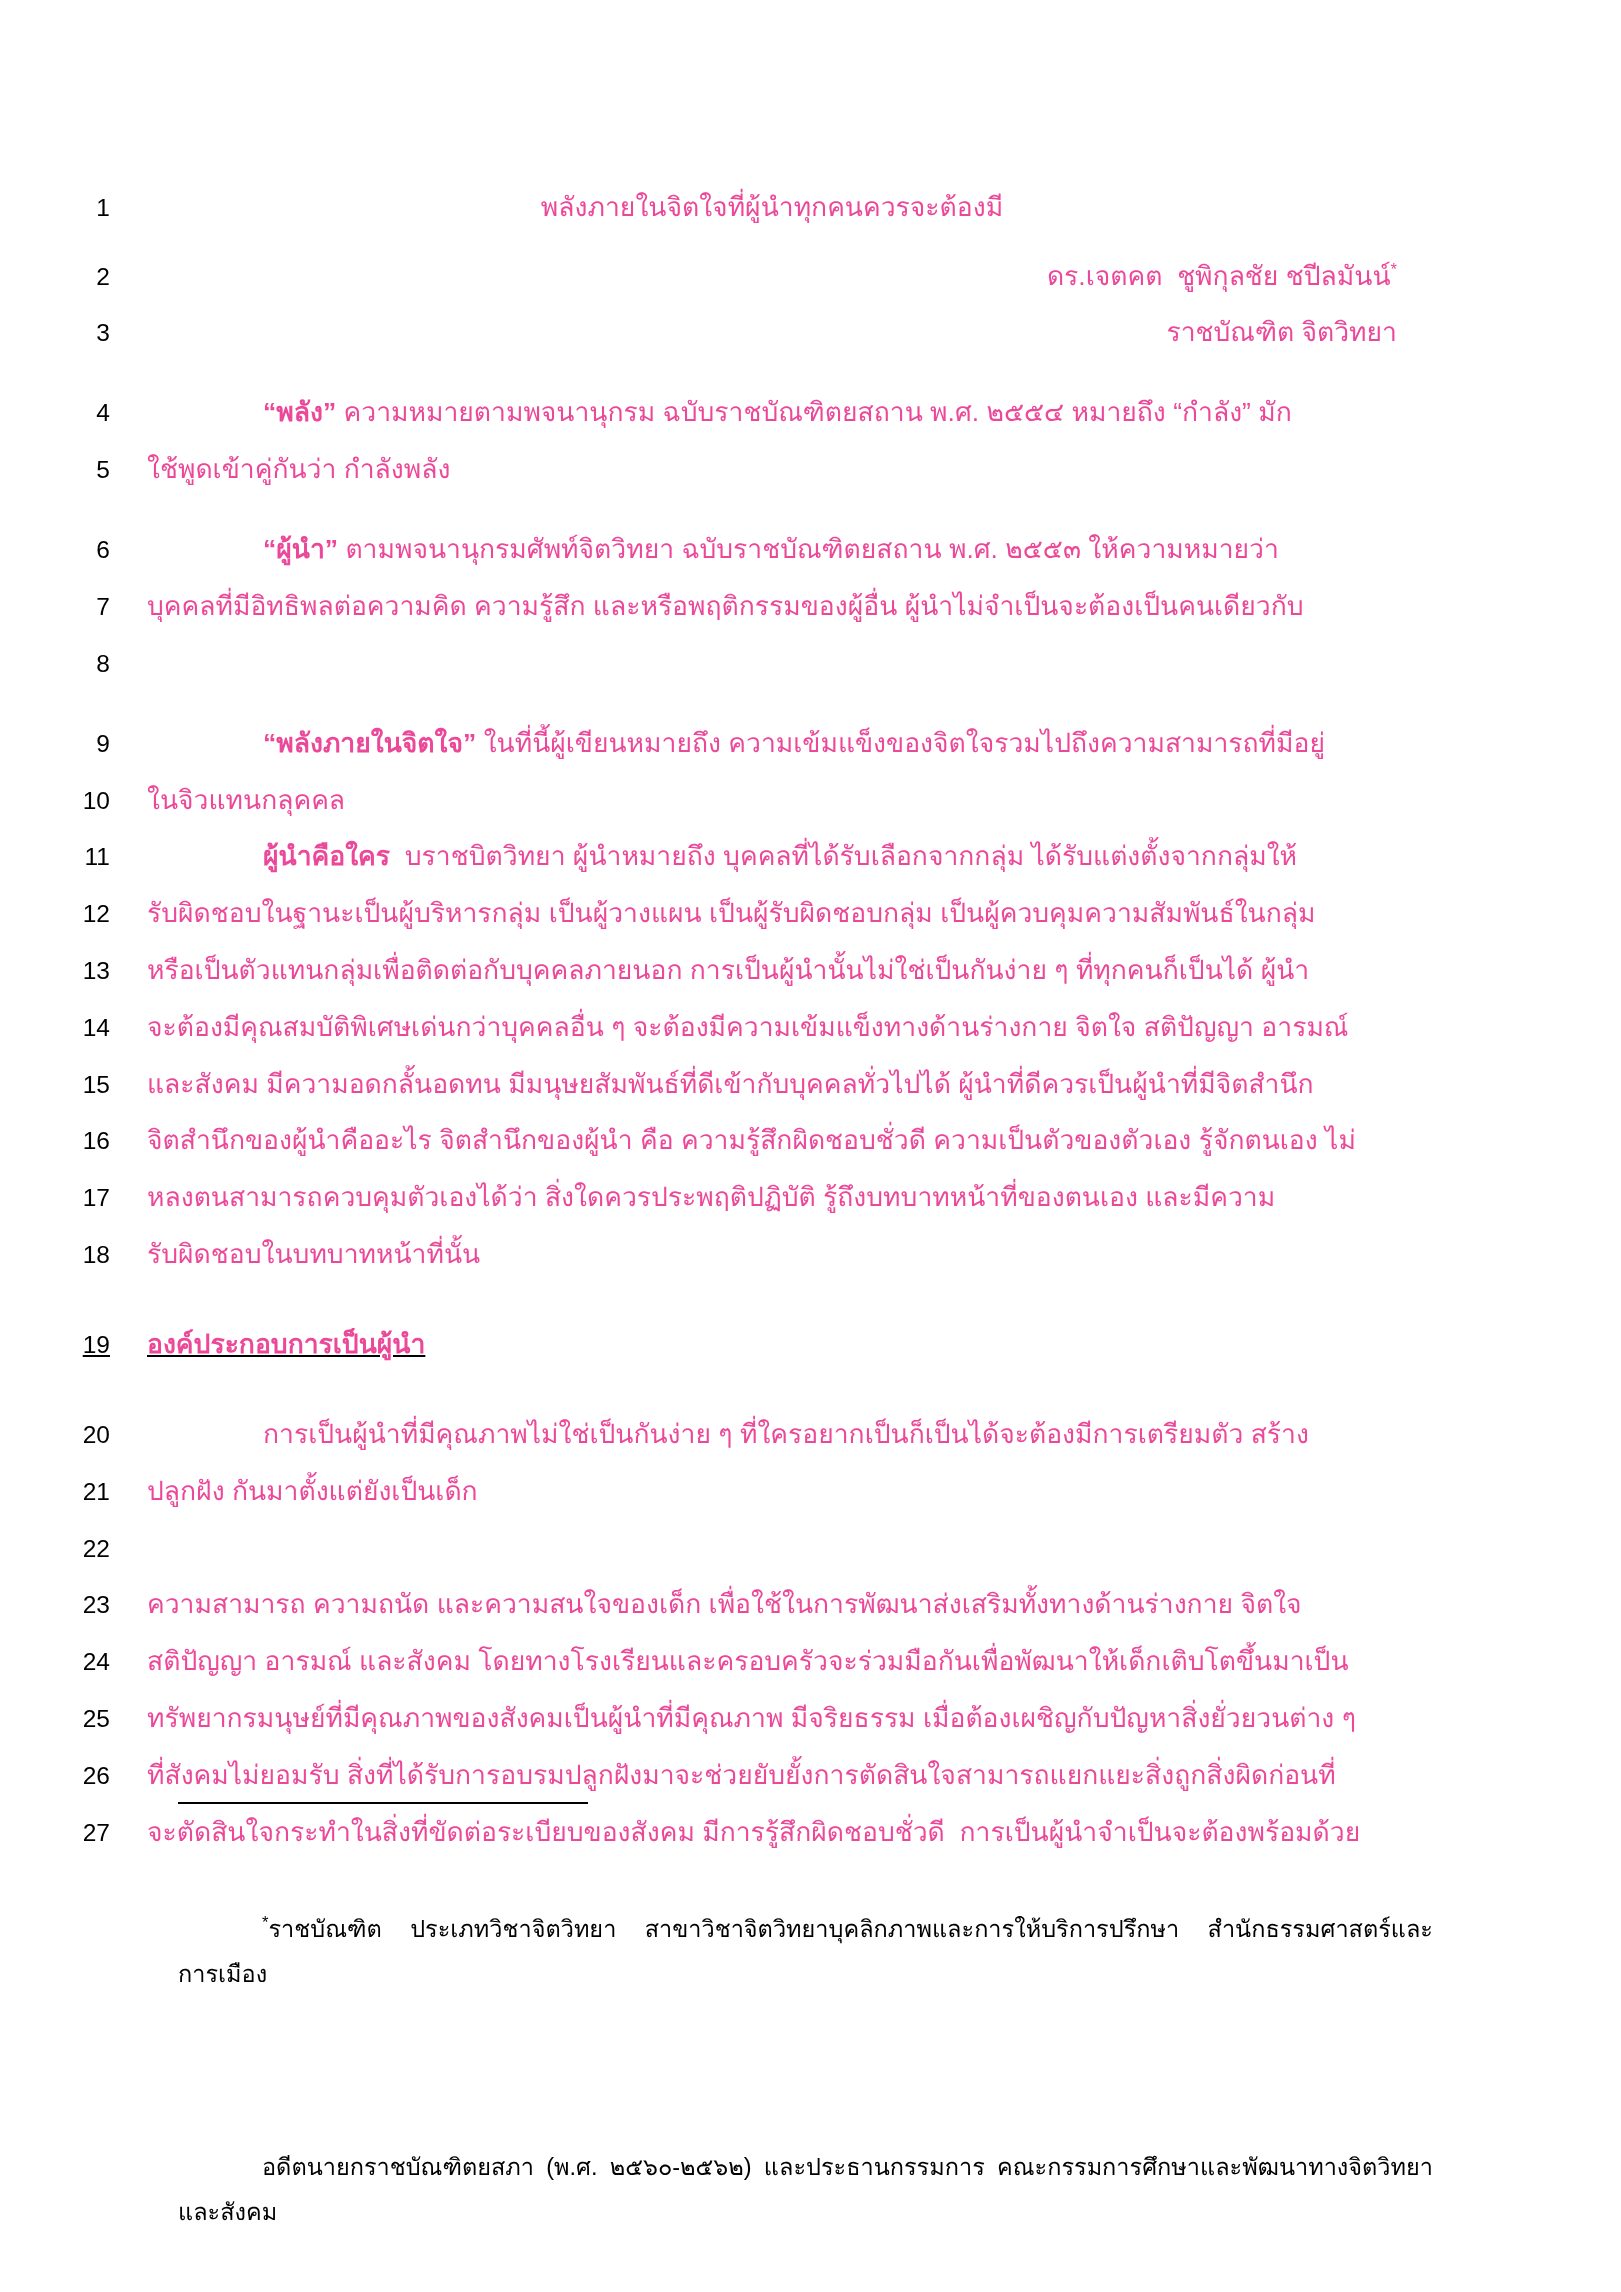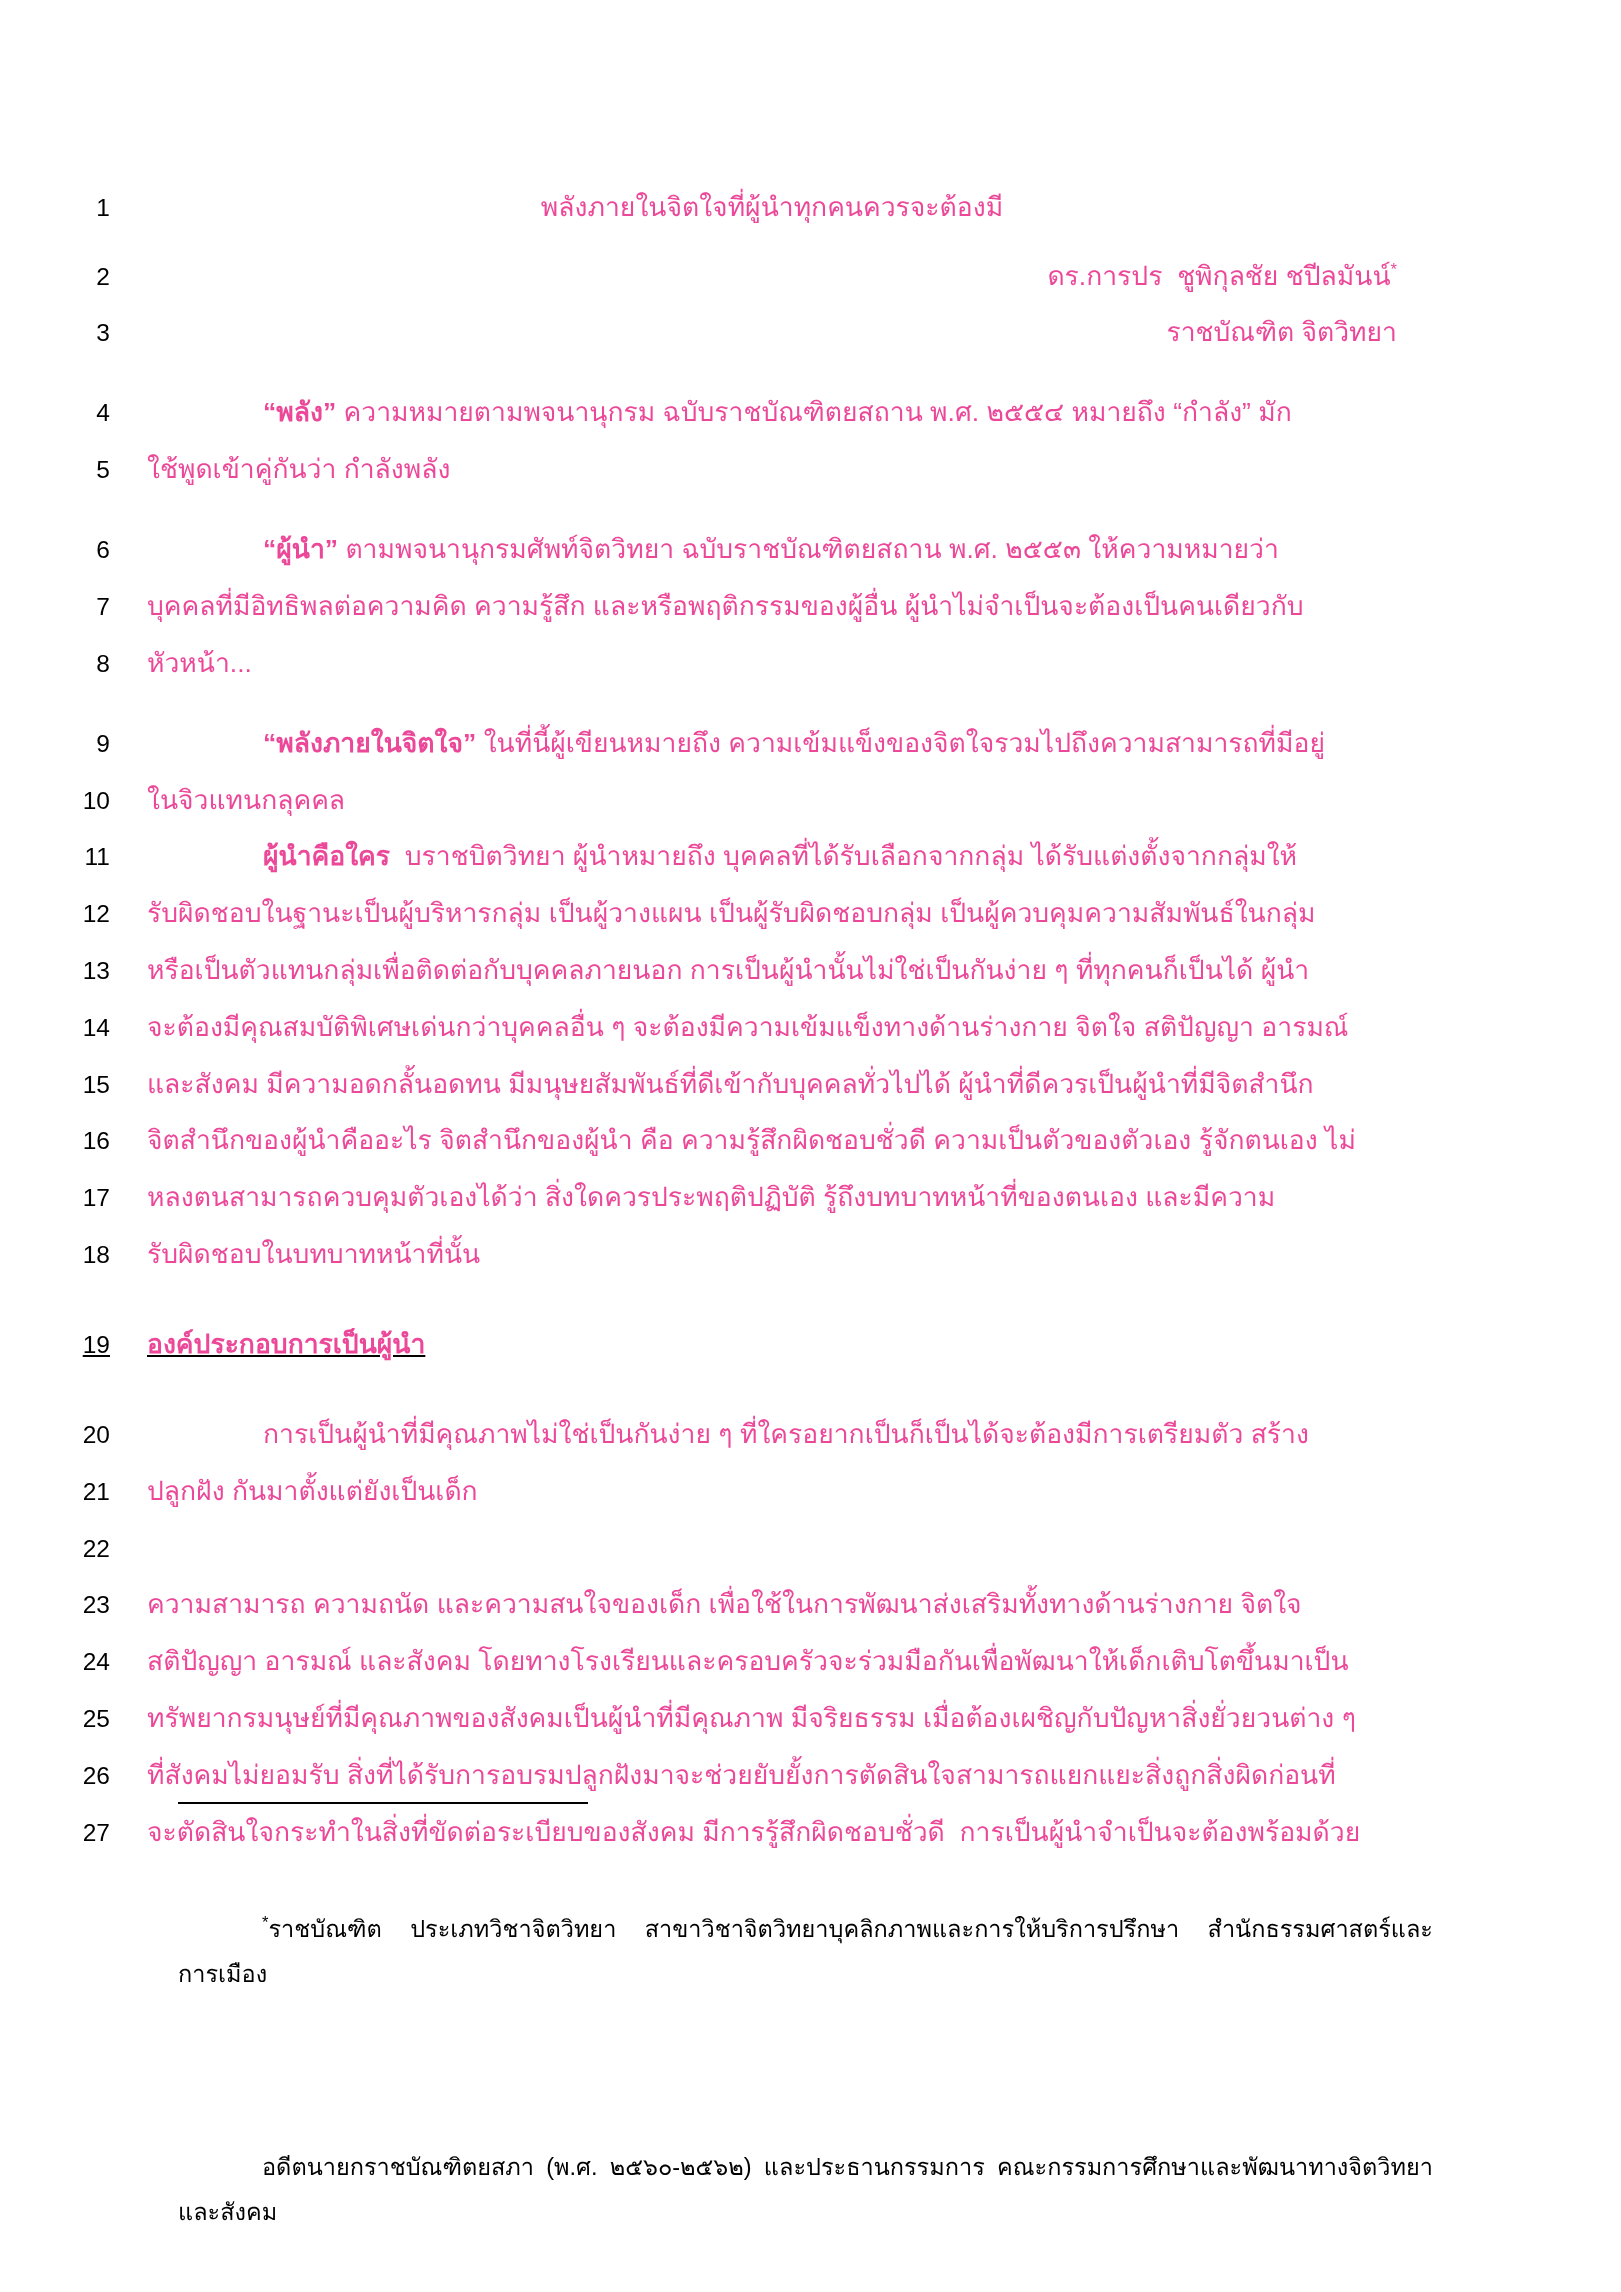--- a/index.html
+++ b/index.html
@@ -107,21 +107,21 @@
 
   <div class="doc-body">
 
     <div class="ln-row r-gap-lg" style="margin-top:184px;">
       <div class="ln-num">1</div>
       <div class="ln-text t-center">พลังภายในจิตใจที่ผู้นำทุกคนควรจะต้องมี</div>
     </div>
 
     <div class="ln-row r-gap-md">
       <div class="ln-num">2</div>
-      <div class="ln-text t-right"><span>ดร.การปร  ชูพิกุลชัย ชปีลมันน์</span><sup class="fn">*</sup></div>
+      <div class="ln-text t-right"><span>ดร.เจตคต  ชูพิกุลชัย ชปีลมันน์</span><sup class="fn">*</sup></div>
     </div>
 
     <div class="ln-row r-gap-sm">
       <div class="ln-num">3</div>
       <div class="ln-text t-right">ราชบัณฑิต จิตวิทยา</div>
     </div>
 
     <div class="ln-row r-gap-lg">
       <div class="ln-num">4</div>
       <div class="ln-text t-just"><span class="ind"></span><span class="b">“พลัง”</span><span> ความหมายตามพจนานุกรม ฉบับราชบัณฑิตยสถาน พ.ศ. ๒๕๕๔ หมายถึง “กำลัง” มัก</span></div>
@@ -137,21 +137,20 @@
       <div class="ln-text t-just"><span class="ind"></span><span class="b">“ผู้นำ”</span><span> ตามพจนานุกรมศัพท์จิตวิทยา ฉบับราชบัณฑิตยสถาน พ.ศ. ๒๕๕๓ ให้ความหมายว่า</span></div>
     </div>
 
     <div class="ln-row r-gap-sm">
       <div class="ln-num">7</div>
       <div class="ln-text t-just">บุคคลที่มีอิทธิพลต่อความคิด ความรู้สึก และหรือพฤติกรรมของผู้อื่น ผู้นำไม่จำเป็นจะต้องเป็นคนเดียวกับ</div>
     </div>
 
     <div class="ln-row r-gap-sm">
       <div class="ln-num">8</div>
-      <div class="ln-text">หัวหน้า...</div>
     </div>
 
     <div class="ln-row r-gap-lg">
       <div class="ln-num">9</div>
       <div class="ln-text t-just"><span class="ind"></span><span class="b">“พลังภายในจิตใจ”</span><span> ในที่นี้ผู้เขียนหมายถึง ความเข้มแข็งของจิตใจรวมไปถึงความสามารถที่มีอยู่</span></div>
     </div>
 
     <div class="ln-row r-gap-sm">
       <div class="ln-num">10</div>
       <div class="ln-text">ในจิวแทนกลุคคล</div>

